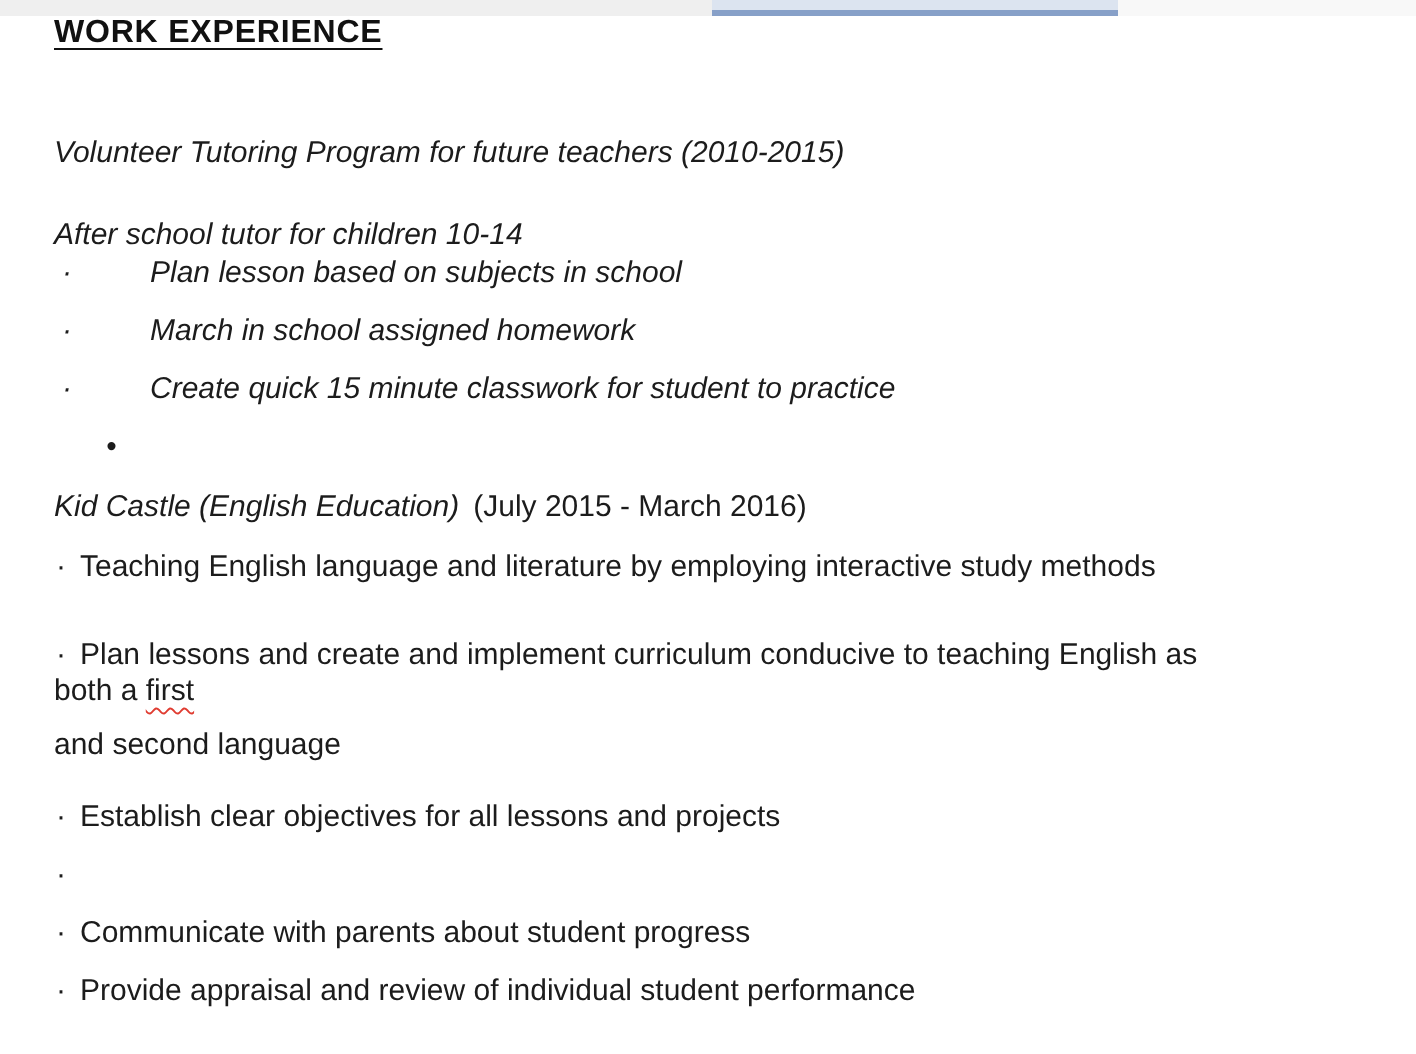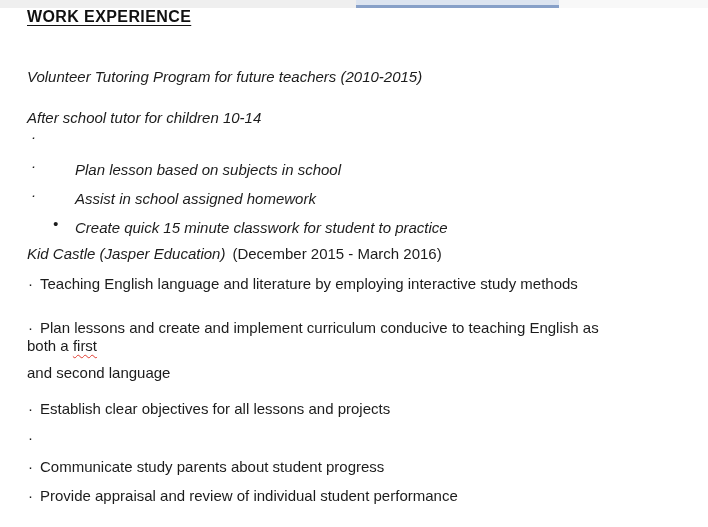--- a/index.html
+++ b/index.html
@@ -29,21 +29,21 @@
     text-decoration: underline; text-underline-offset: 3px;
     color: #111;
   }
   .row { position: absolute; left: 0; width: 100%; height: 20px; font-size: 15px; line-height: 20px; white-space: nowrap; }
   .hand { font-style: italic; }           
   .print { font-style: normal; }          
 
   .m  { position: absolute; }             
   .s1m  { left: 31px; }                   
   .s1m2 { left: 53px; }                   
-  .s1t  { position: absolute; left: 75px; margin-top: 33px; }
+  .s1t  { position: absolute; left: 75px; }
   .s2m  { left: 28px; }                   
   .s2t  { position: absolute; left: 40px; text-align: right; }
   .ind  { position: absolute; left: 27px; text-align: right; }
 
   .dates { margin-left: 7px; font-style: normal; }
   .misspelled {
     text-decoration: underline wavy #e03c31;
     text-decoration-thickness: 1px;
     text-underline-offset: 3px;
   }
@@ -67,32 +67,32 @@
   <div class="row hand" style="top:108px">
     <span class="ind">After school tutor for children 10-14</span>
   </div>
 
   <div class="row hand" style="top:127px">
     <span class="m s1m">·</span>
     <span class="s1t">Plan lesson based on subjects in school</span>
   </div>
   <div class="row hand" style="top:156px">
     <span class="m s1m">·</span>
-    <span class="s1t">Assist in school assigned homework</span>
+    <span class="s1t">March in school assigned homework</span>
   </div>
   <div class="row hand" style="top:185px">
     <span class="m s1m">·</span>
     <span class="s1t">Create quick 15 minute classwork for student to practice</span>
   </div>
   <div class="row hand" style="top:214px">
     <span class="m s1m2">•</span>
   </div>
 
   <div class="row" style="top:244px">
-    <span class="ind"><span class="hand">Kid Castle (Jasper Education)</span><span class="dates">(December 2015 - March 2016)</span></span>
+    <span class="ind"><span class="hand">Kid Castle (English Education)</span><span class="dates">(July 2015 - March 2016)</span></span>
   </div>
 
   <div class="row print" style="top:274px">
     <span class="m s2m">·</span>
     <span class="s2t">Teaching English language and literature by employing interactive study methods</span>
   </div>
 
   <div class="row print" style="top:318px">
     <span class="m s2m">·</span>
     <span class="s2t">Plan lessons and create and implement curriculum conducive to teaching English as</span>
@@ -107,20 +107,20 @@
 
   <div class="row print" style="top:399px">
     <span class="m s2m">·</span>
     <span class="s2t">Establish clear objectives for all lessons and projects</span>
   </div>
   <div class="row print" style="top:428px">
     <span class="m s2m">·</span>
   </div>
   <div class="row print" style="top:457px">
     <span class="m s2m">·</span>
-    <span class="s2t">Communicate study parents about student progress</span>
+    <span class="s2t">Communicate with parents about student progress</span>
   </div>
   <div class="row print" style="top:486px">
     <span class="m s2m">·</span>
     <span class="s2t">Provide appraisal and review of individual student performance</span>
   </div>
 
 </div>
 
 </body></html>

